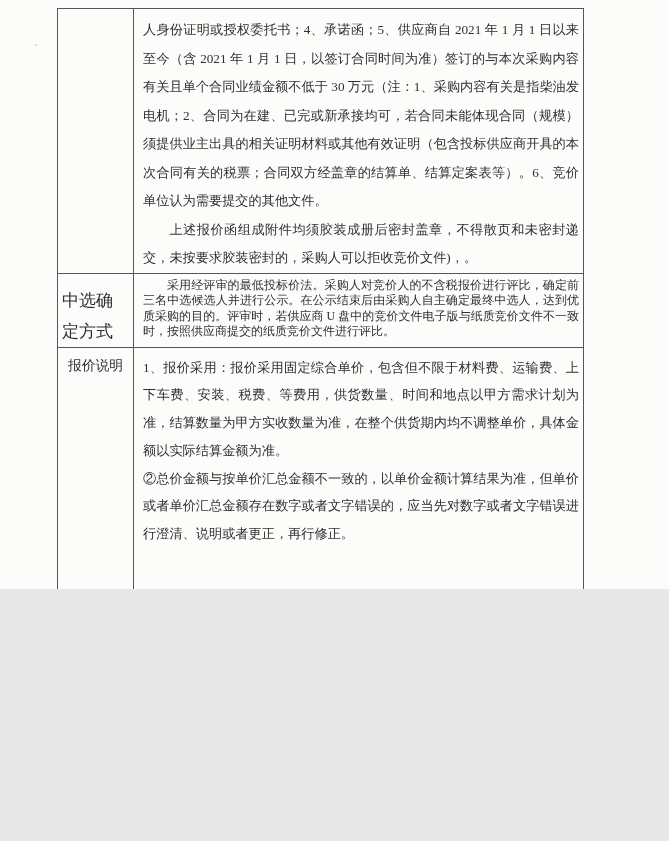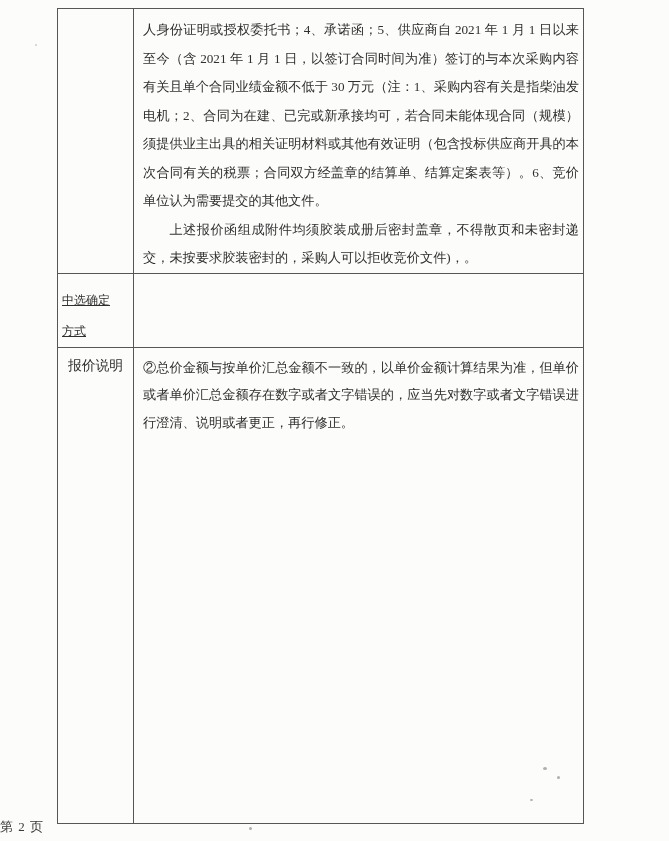--- a/index.html
+++ b/index.html
@@ -1,18 +1,18 @@
 <!DOCTYPE html>
 <html><head>
 <meta charset="utf-8">
 <style>
   html,body{margin:0;padding:0;background:#e8e8e8;}
   .page{
     position:relative;
-    width:669px;height:841px;
+    width:669px;height:589px;
     background:#fcfcfb;
     overflow:hidden;
     font-family:"Liberation Serif","DejaVu Serif",serif;
     color:#2f2f2f;
   }
   .doc-table{
     position:absolute;left:57px;top:8px;width:527px;
     border:1px solid #565656;
     box-sizing:border-box;
     background:transparent;
@@ -25,21 +25,21 @@
     box-sizing:border-box;
   }
   .ccell{flex:1 1 auto;box-sizing:border-box;padding:0 4px 0 9px;}
   .ccell p{margin:0;text-align:justify;}
   
   .row1{min-height:234px;}
   .row1 .ccell{padding-top:7px;font-size:13.2px;line-height:28.5px;}
   
   .row2{min-height:67px;}
   .row2 .ccell{padding-top:4px;font-size:12px;line-height:15.5px;}
-  .row2 .lcell{padding:11px 16px 0 4px;font-size:12px;line-height:31px;text-decoration:underline;}
+  .row2 .lcell{padding:11px 16px 0 4px;font-size:17px;line-height:31px;}
   
   .row3{min-height:476px;}
   .row3 .ccell{padding-top:6px;padding-bottom:4px;font-size:13.2px;line-height:27.8px;}
   .row3 .lcell{padding-top:9px;font-size:13.8px;text-align:center;}
   .ind{text-indent:2em;}
   .footer{
     position:absolute;left:0;top:818px;width:669px;
     text-align:left;font-size:13px;color:#3a3a3a;letter-spacing:1px;
   }
   .speck{position:absolute;background:#6f6f6f;border-radius:50%;opacity:.55;}
@@ -59,25 +59,29 @@
     <section class="trow row1">
       <div class="lcell"></div>
       <div class="ccell">
         <p>人身份证明或授权委托书；4、承诺函；5、供应商自 2021 年 1 月 1 日以来至今（含 2021 年 1 月 1 日，以签订合同时间为准）签订的与本次采购内容有关且单个合同业绩金额不低于 30 万元（注：1、采购内容有关是指柴油发电机；2、合同为在建、已完或新承接均可，若合同未能体现合同（规模）须提供业主出具的相关证明材料或其他有效证明（包含投标供应商开具的本次合同有关的税票；合同双方经盖章的结算单、结算定案表等）。6、竞价单位认为需要提交的其他文件。</p>
         <p class="ind">上述报价函组成附件均须胶装成册后密封盖章，不得散页和未密封递交，未按要求胶装密封的，采购人可以拒收竞价文件)，。</p>
       </div>
     </section>
 
     <section class="trow row2">
       <div class="lcell">中选确定方式</div>
+      <div class="ccell">
+        <p class="ind">采用经评审的最低投标价法。采购人对竞价人的不含税报价进行评比，确定前三名中选候选人并进行公示。在公示结束后由采购人自主确定最终中选人，达到优质采购的目的。评审时，若供应商 U 盘中的竞价文件电子版与纸质竞价文件不一致时，按照供应商提交的纸质竞价文件进行评比。</p>
+      </div>
     </section>
 
     <section class="trow row3">
       <div class="lcell">报价说明</div>
       <div class="ccell">
+        <p>1、报价采用：报价采用固定综合单价，包含但不限于材料费、运输费、上下车费、安装、税费、等费用，供货数量、时间和地点以甲方需求计划为准，结算数量为甲方实收数量为准，在整个供货期内均不调整单价，具体金额以实际结算金额为准。</p>
         <p>②总价金额与按单价汇总金额不一致的，以单价金额计算结果为准，但单价或者单价汇总金额存在数字或者文字错误的，应当先对数字或者文字错误进行澄清、说明或者更正，再行修正。</p>
 
       </div>
     </section>
 
   </div>
 
   <div class="footer">第 2 页</div>
 
   <div class="speck spk1"></div>

